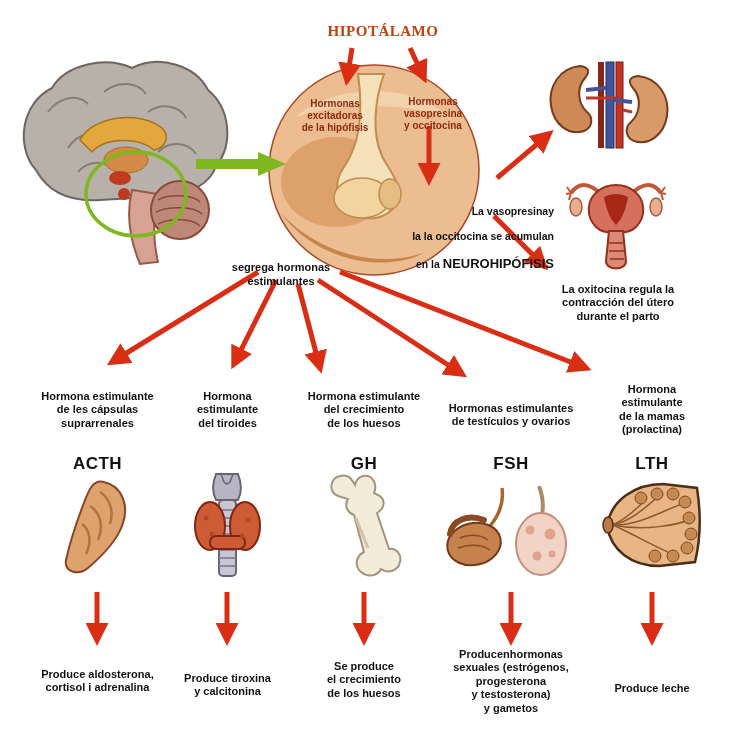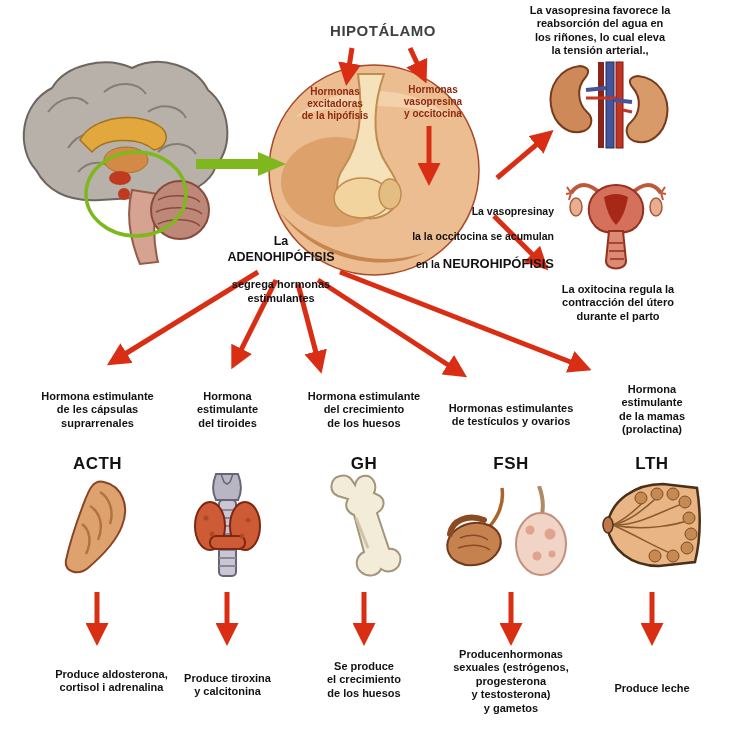--- a/index.html
+++ b/index.html
@@ -1,21 +1,21 @@
 <!DOCTYPE html>
 <html><head>
 <meta charset="utf-8">
 <style>
   * { margin:0; padding:0; box-sizing:border-box; }
   body { background:#fff; font-family:"Liberation Sans", sans-serif; }
   #canvas { position:relative; width:740px; height:729px; background:#ffffff; overflow:hidden; }
   .txt { position:absolute; font-weight:bold; color:#121212; text-align:center;
          white-space:pre-line; font-size:11px; line-height:1.22; z-index:5; }
-  .darkred { color:#8e2a12; }
-  .title { font-size:15px; color:#404040; letter-spacing:.5px; }
+  .darkred { color:#8e2a12;margin-top:12px; }
+  .title { font-size:15px; color:#c2410c; letter-spacing:.5px;font-family:Liberation Serif, serif; }
   .acronym { font-size:17px; letter-spacing:.5px;margin-top:13px; }
   .big { font-size:13px; }
   .med { font-size:12.5px; }
   .sm { font-size:10px; }
   .sm2 { font-size:10.5px; }
   svg.illus { position:absolute; z-index:2; }
   svg#arrows { position:absolute; left:0; top:0; z-index:4; pointer-events:none; }
 </style>
 </head>
 <body>
@@ -181,38 +181,34 @@
 vasopresina
 y occitocina</div>
 
   <div class="txt sm2" style="left:378px;top:192px;width:176px;text-align:right;">
     <span>La vasopresinay</span><br>
     <span>la la occitocina se acumulan</span><br>
     <span>en la </span><span class="big">NEUROHIPÓFISIS</span>
   </div>
 
   <div class="txt" style="left:222px;top:221px;width:118px;">
-    <span class="med">La ADENOHIPÓFISIS</span><br>
+    <br>
     <span>segrega hormonas
 estimulantes</span>
   </div>
 
-  <div class="txt" style="left:502px;top:4px;width:196px;">La vasopresina favorece la
-reabsorción del agua en
-los riñones, lo cual eleva
-la tensión arterial.,</div>
   <div class="txt" style="left:540px;top:283px;width:156px;">La oxitocina regula la
 contracción del útero
 durante el parto</div>
 
   <div class="txt" style="left:25px;top:390px;width:145px;">Hormona estimulante
 de les cápsulas
 suprarrenales</div>
   <div class="txt acronym" style="left:25px;top:441px;width:145px;">ACTH</div>
-  <div class="txt" style="left:39px;top:668px;width:145px;">Produce aldosterona,
+  <div class="txt" style="left:25px;top:668px;width:145px;">Produce aldosterona,
 cortisol i adrenalina</div>
 
   <div class="txt" style="left:165px;top:390px;width:125px;">Hormona
 estimulante
 del tiroides</div>
   <div class="txt" style="left:165px;top:672px;width:125px;">Produce tiroxina
 y calcitonina</div>
 
   <div class="txt" style="left:294px;top:390px;width:140px;">Hormona estimulante
 del crecimiento

